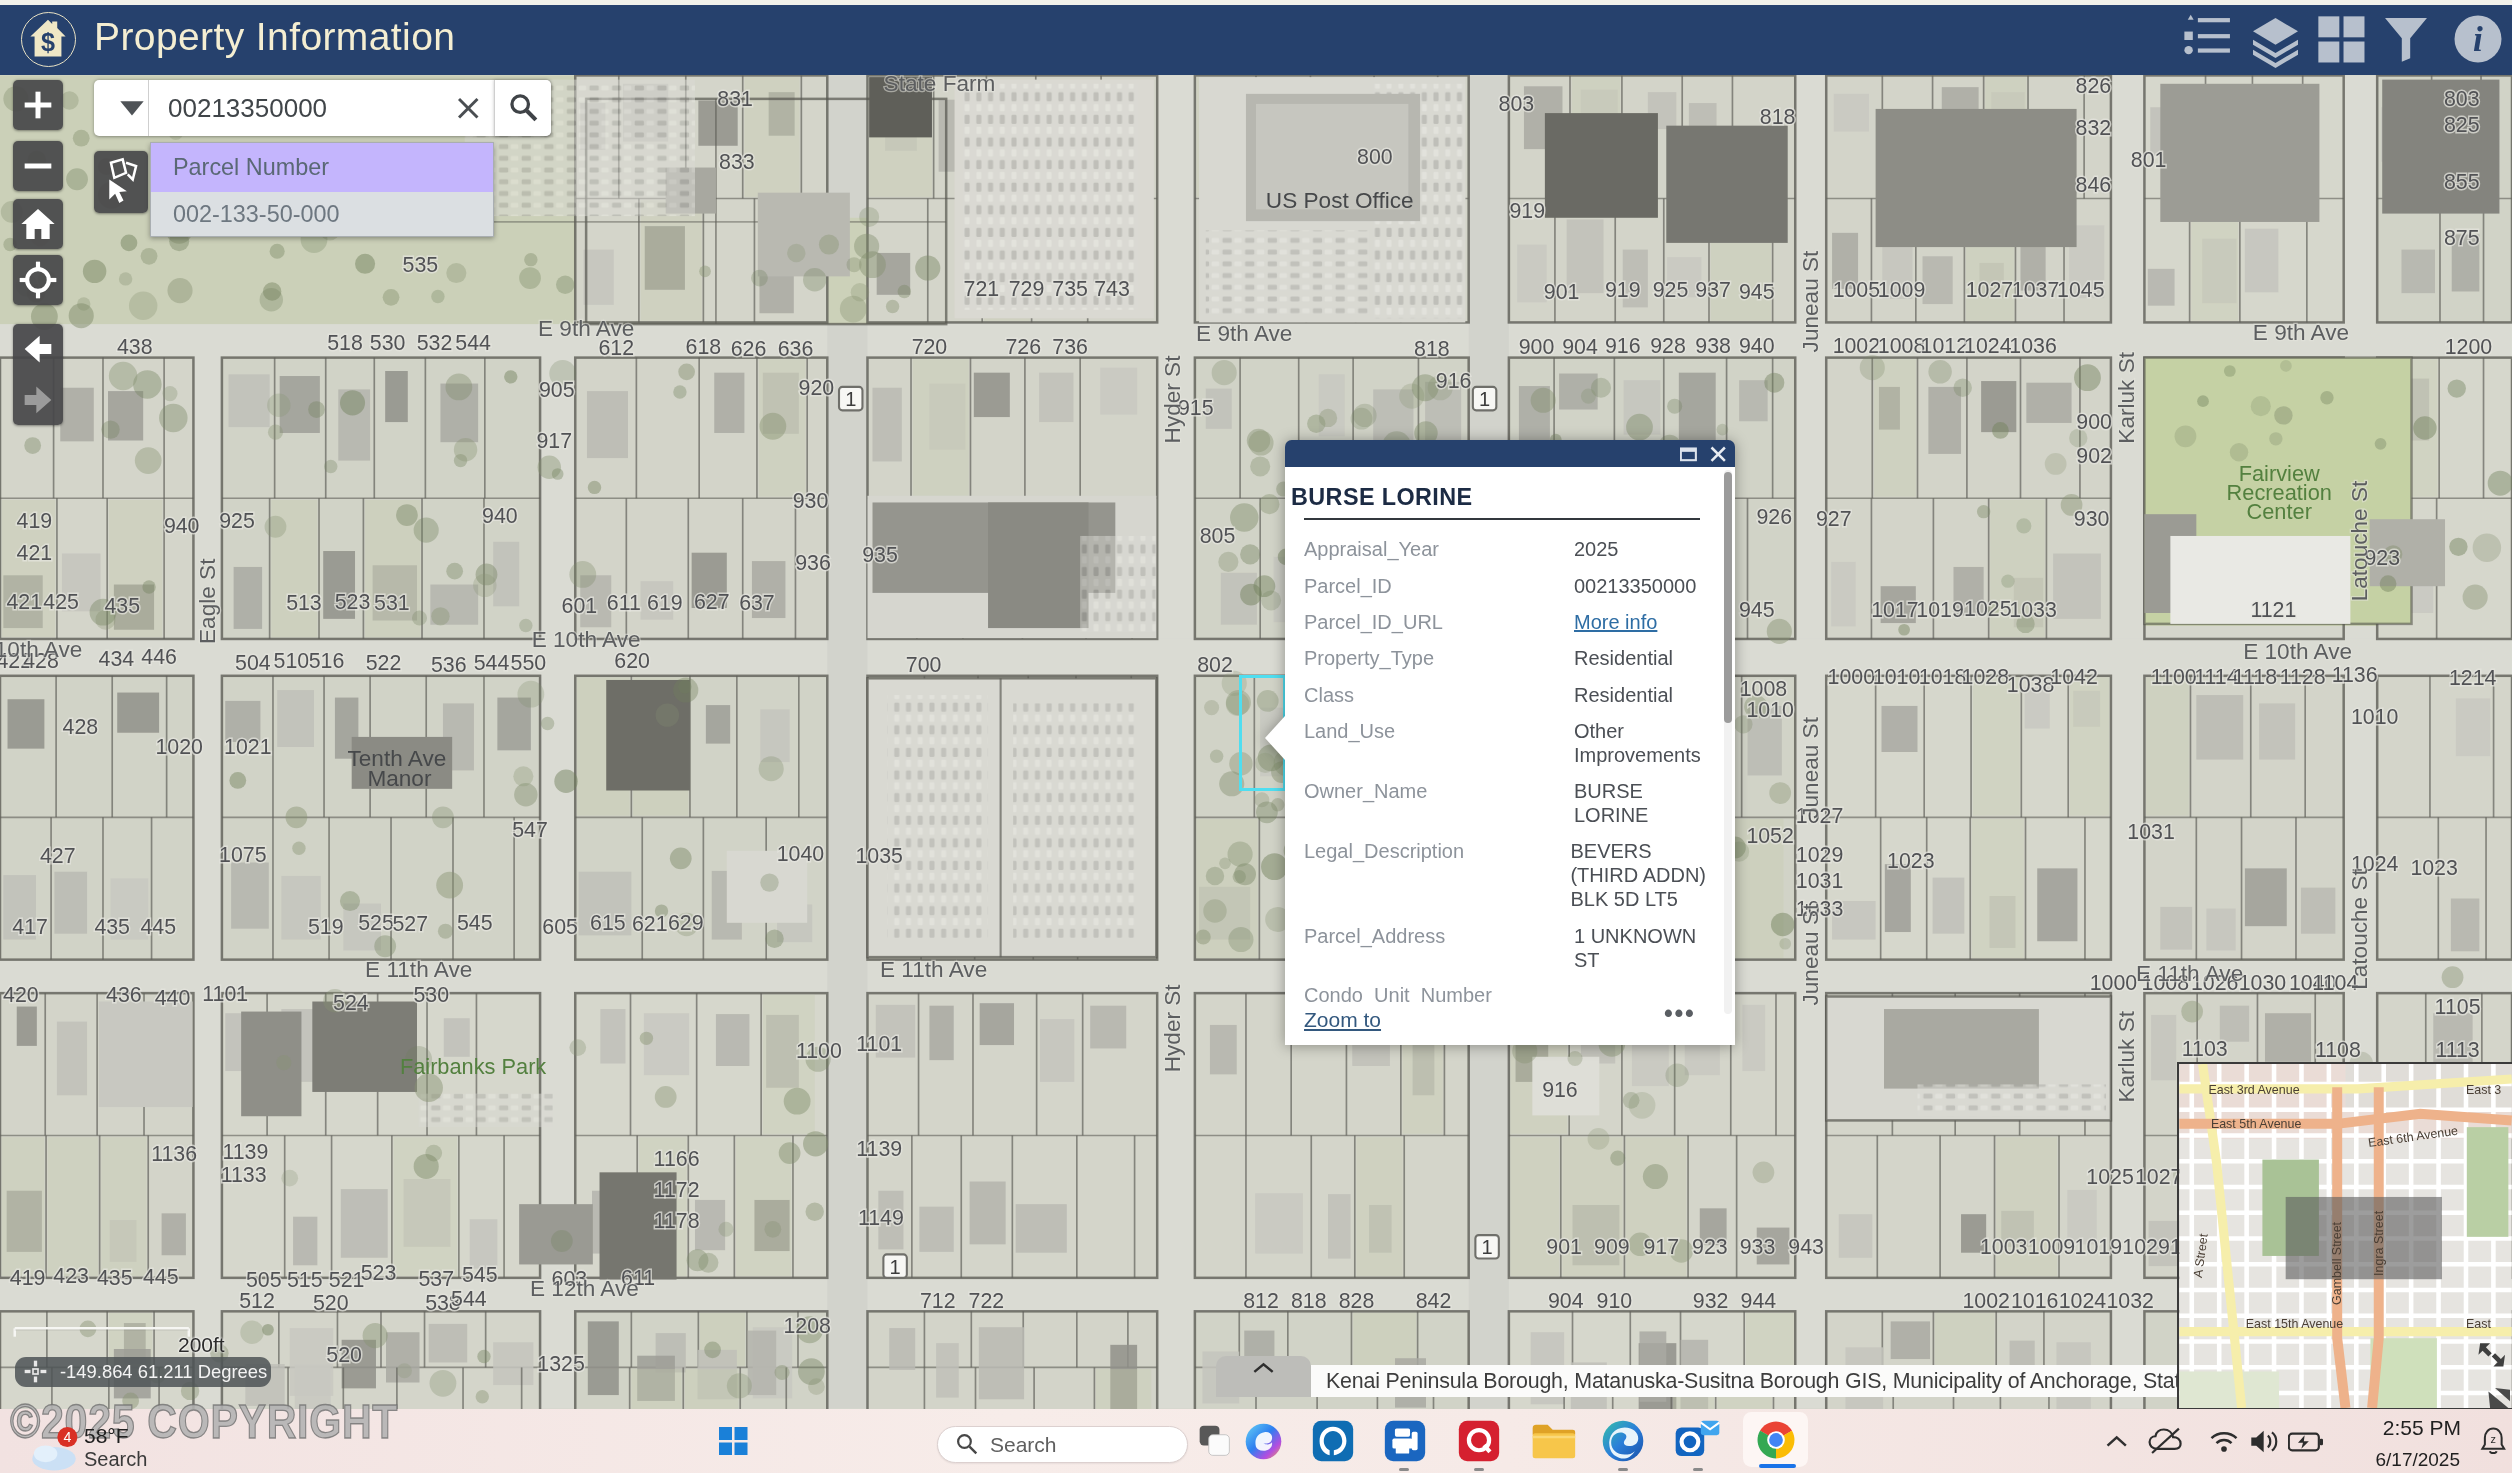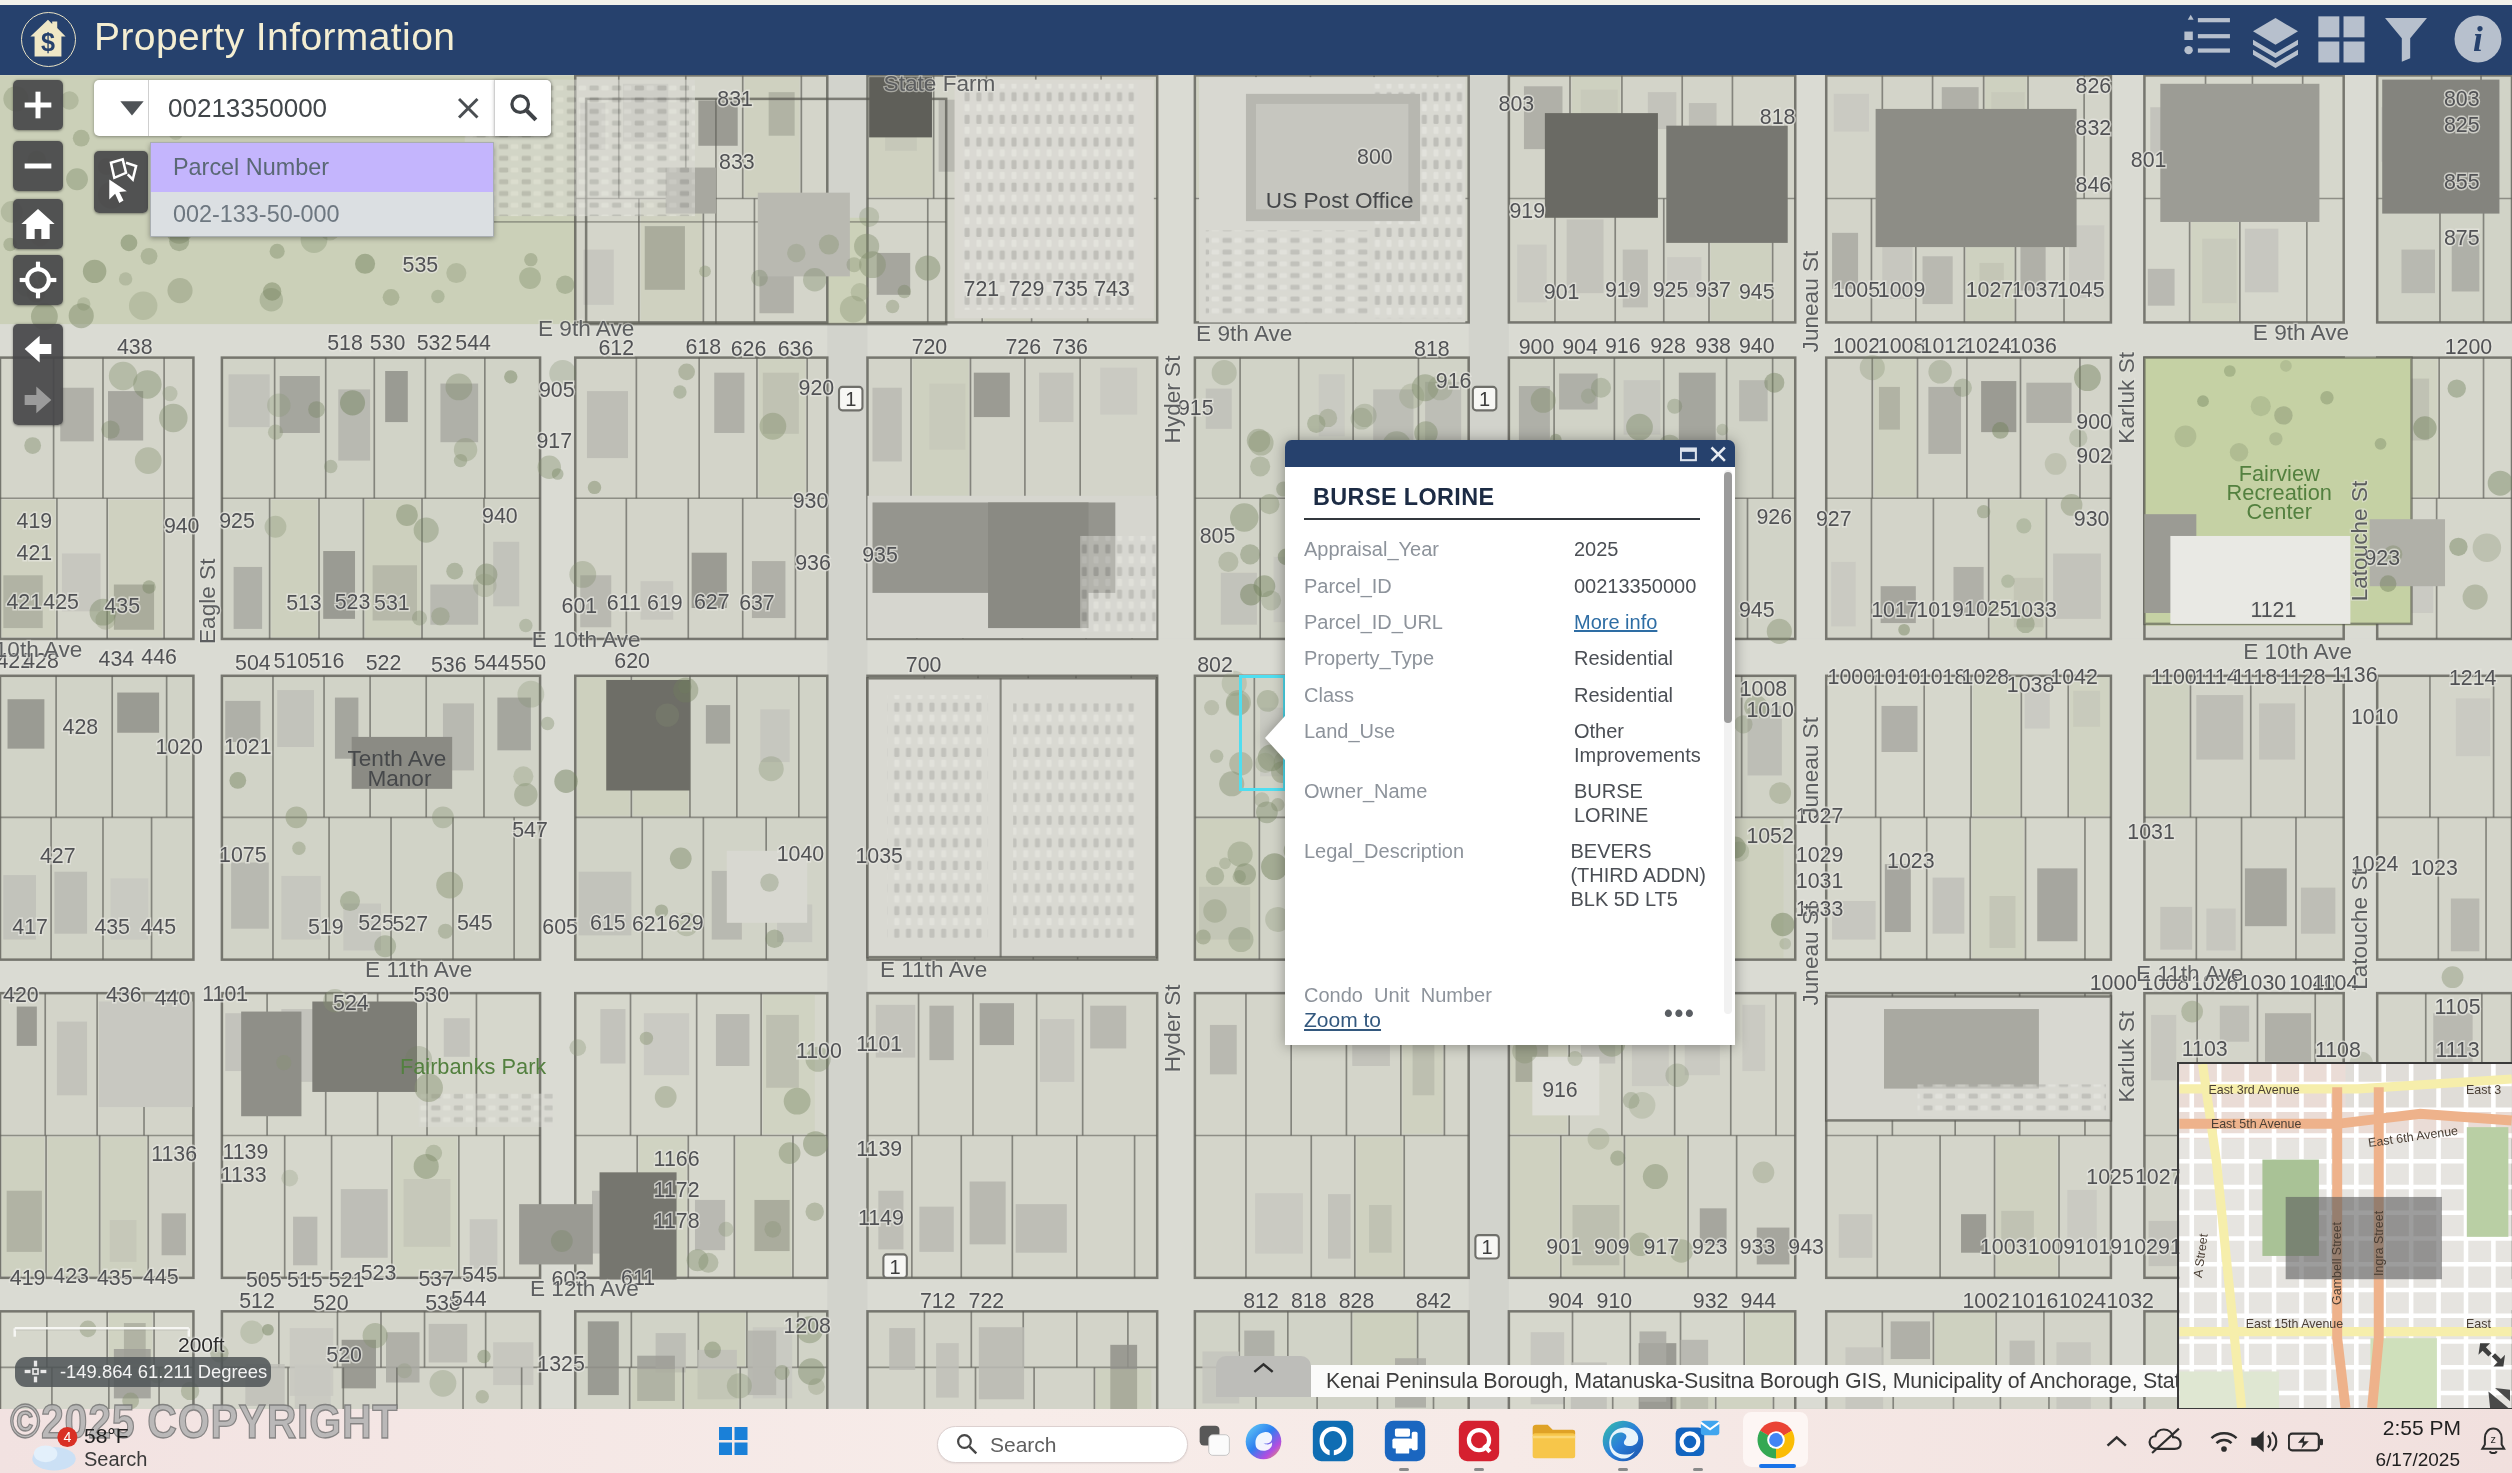--- a/index.html
+++ b/index.html
@@ -19,21 +19,21 @@
 #searchbar .divider { position:absolute; top:0; width:0.8px; height:56px; background:#cfcfcf; }
 #searchtext { position:absolute; left:74px; top:12.6px; font-size:26px; color:#404549; }
 #dropdown { position:absolute; left:150px; top:142px; width:344px; z-index:12; box-shadow:0 1.7px 5px rgba(0,0,0,0.35); border:0.8px solid #a9aeb1; }
 #ddrow1 { height:49px; background:#c4b5fd; font-size:23.4px; color:#5a6875; line-height:49px; padding-left:22px; }
 #ddrow2 { height:44px; background:#dbdfe2; font-size:23.4px; color:#6d7780; line-height:44px; padding-left:22px; }
 #ptrbtn { position:absolute; left:94px; top:151px; width:54px; height:62px; background:rgba(70,71,73,0.92); border-radius:5px; z-index:11; box-shadow:0 0.8px 2.5px rgba(0,0,0,0.4);}
 
 #popup { position:absolute; left:1285px; top:440px; width:450px; height:605px; z-index:15; filter:drop-shadow(0 1.7px 6.7px rgba(0,0,0,0.35)); }
 #ptitlebar { position:absolute; left:0; top:0; width:450px; height:27px; background:#26416d; border-radius:6.7px 6.7px 0 0; }
 #pbody { position:absolute; left:0; top:27px; width:450px; height:578px; background:#ffffff; overflow:hidden; }
-#ptitle { position:absolute; left:28px; top:44px; font-size:23.4px; font-weight:bold; color:#1c2b44; letter-spacing:0.4px; }
+#ptitle { position:absolute; left:6px; top:44px; font-size:23.4px; font-weight:bold; color:#1c2b44; letter-spacing:0.4px; }
 #pline { position:absolute; left:19px; top:78px; width:396px; height:0; border-top:2.5px solid #33383d; }
 .prow { position:absolute; left:19px; width:402px; display:flex; }
 .plabel { width:270px; font-size:20px; color:#8d939b; line-height:24px; }
 .pval { font-size:20px; color:#4b4f55; line-height:24px; white-space:nowrap; }
 #pzoom { position:absolute; left:19px; top:568px; font-size:21px; color:#33587e; text-decoration:underline; }
 #pdots { position:absolute; left:379px; top:559px; font-size:25px; color:#5a5e63; letter-spacing:1.7px; font-weight:bold; }
 #pscroll { position:absolute; left:439px; top:30px; width:8.4px; height:544px; background:#f1f1f1; border-radius:4.2px; }
 #pthumb { position:absolute; left:439px; top:32px; width:8.4px; height:251px; background:#9b9b9b; border-radius:4.2px; }
 #callout { position:absolute; left:-20px; top:276px; width:0; height:0; border-top:22px solid transparent; border-bottom:22px solid transparent; border-right:20px solid #ffffff; }
 
@@ -1595,20 +1595,24 @@
         <div class="pval">Other<br>Improvements</div>
       </div>
 <div class="prow" style="top:339px">
         <div class="plabel">Owner_Name</div>
         <div class="pval">BURSE<br>LORINE</div>
       </div>
 <div class="prow" style="top:399px">
         <div class="plabel">Legal_Description</div>
         <div class="pval">BEVERS<br>(THIRD ADDN)<br>BLK 5D LT5</div>
       </div>
+<div class="prow" style="top:484px">
+        <div class="plabel">Parcel_Address</div>
+        <div class="pval">1 UNKNOWN<br>ST</div>
+      </div>
 <div class="prow" style="top:543px">
         <div class="plabel">Condo_Unit_Number</div>
         <div class="pval"></div>
       </div>
 
  <div id="pfooter" style="position:absolute;left:0;top:563px;width:437px;height:42px;background:#fff"></div>
  <div id="pzoom">Zoom to</div>
  <div id="pdots">•••</div>
  <div id="pscroll"></div>
  <div id="pthumb"></div>

